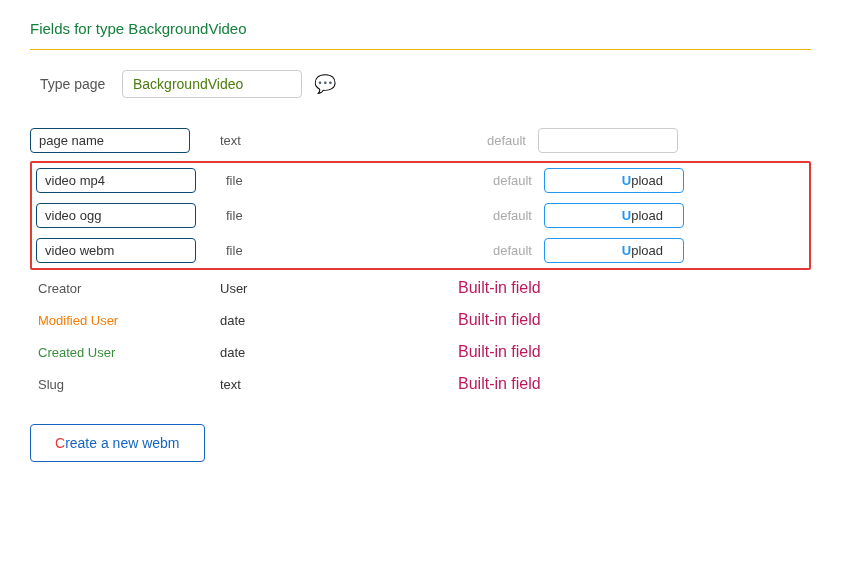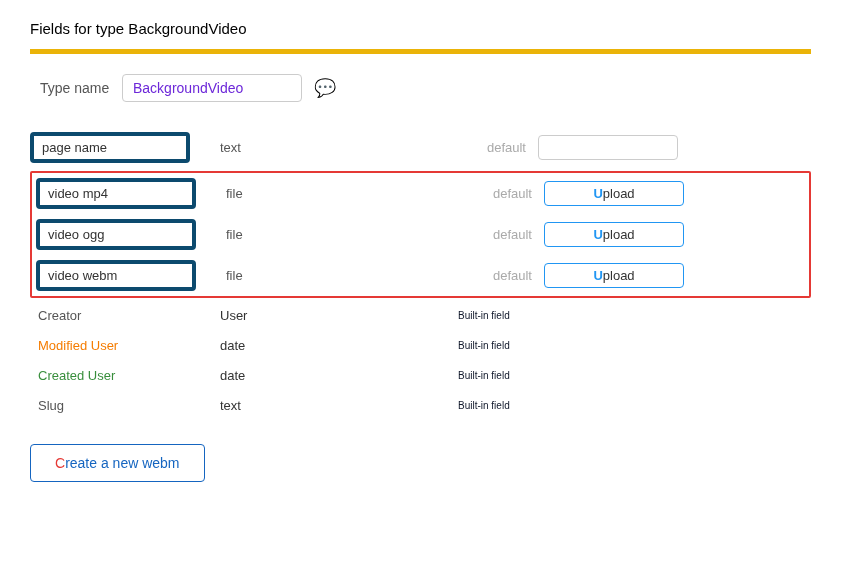--- a/index.html
+++ b/index.html
@@ -8,23 +8,23 @@
       font-size: 14px;
       background: #fff;
       color: #333;
       width: 841px;
       min-height: 584px;
       padding: 20px 30px;
     }
 
     .page-header {
       font-size: 15px;
-      color: #000000;
+      color: #15803d;
       padding-bottom: 12px;
-      border-bottom: 5px solid #eab308;
+      border-bottom: 1px solid #eab308;
       margin-bottom: 20px;
     }
 
     .type-name-row {
       display: flex;
       align-items: center;
       gap: 12px;
       margin-bottom: 24px;
       margin-left: 10px;
     }
@@ -33,21 +33,21 @@
       color: #555;
       font-size: 14px;
       min-width: 70px;
     }
 
     .type-name-input {
       border: 1px solid #ccc;
       border-radius: 4px;
       padding: 5px 10px;
       font-size: 14px;
-      color: #6d28d9;
+      color: #4d7c0f;
       width: 180px;
       outline: none;
     }
 
     .comment-icon {
       color: #aaa;
       font-size: 18px;
       cursor: pointer;
     }
 
@@ -63,21 +63,21 @@
       padding: 6px 0;
       gap: 0;
     }
 
     .field-name-box {
       width: 170px;
       margin-right: 20px;
     }
 
     .field-name-input {
-      border: 4px solid #0c4a6e;
+      border: 1px solid #0c4a6e;
       border-radius: 4px;
       padding: 4px 8px;
       font-size: 13px;
       color: #333;
       width: 160px;
       background: #fff;
       outline: none;
     }
 
     .field-name-text {
@@ -112,31 +112,31 @@
 
     .upload-btn {
       border: 1px solid #2196F3;
       border-radius: 4px;
       padding: 4px 20px;
       font-size: 13px;
       color: #333;
       background: #fff;
       cursor: pointer;
       width: 140px;
-      text-align: center;
+      text-align: right;
     }
 
     .upload-btn .u-letter {
       color: #2196F3;
       font-weight: bold;
     }
 
     .builtin-label {
-      font-size: 10px;
-      color: #0f172a;
+      font-size: 16px;
+      color: #be185d;
       margin-left: auto;
       padding-right: 0;
       width: 220px;
     }
 
     .highlighted-group {
       border: 2px solid #e53935;
       border-radius: 2px;
       margin: 2px 0;
     }
@@ -202,21 +202,21 @@
 </head>
 <body>
 
 
 
 <div class="page-header">
   <span>Fields for type BackgroundVideo</span>
 </div>
 
 <div class="type-name-row">
-  <span class="type-name-label">Type name</span>
+  <span class="type-name-label">Type page</span>
   <input class="type-name-input" value="BackgroundVideo" style="">
   <span class="comment-icon">💬</span>
 </div>
 
 <div class="fields-container">
 
   <div class="field-row">
     <div class="left-cols">
       <div class="field-name-box">
         <input class="field-name-input" value="page name" style="">

